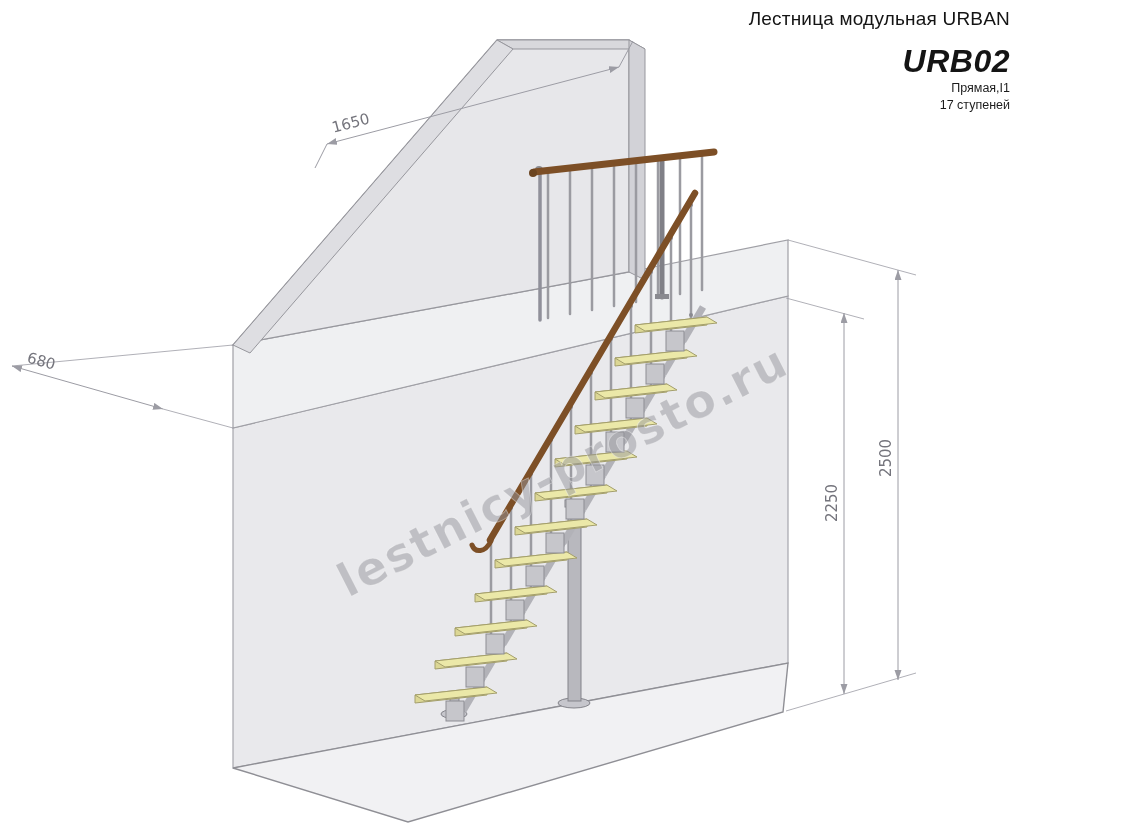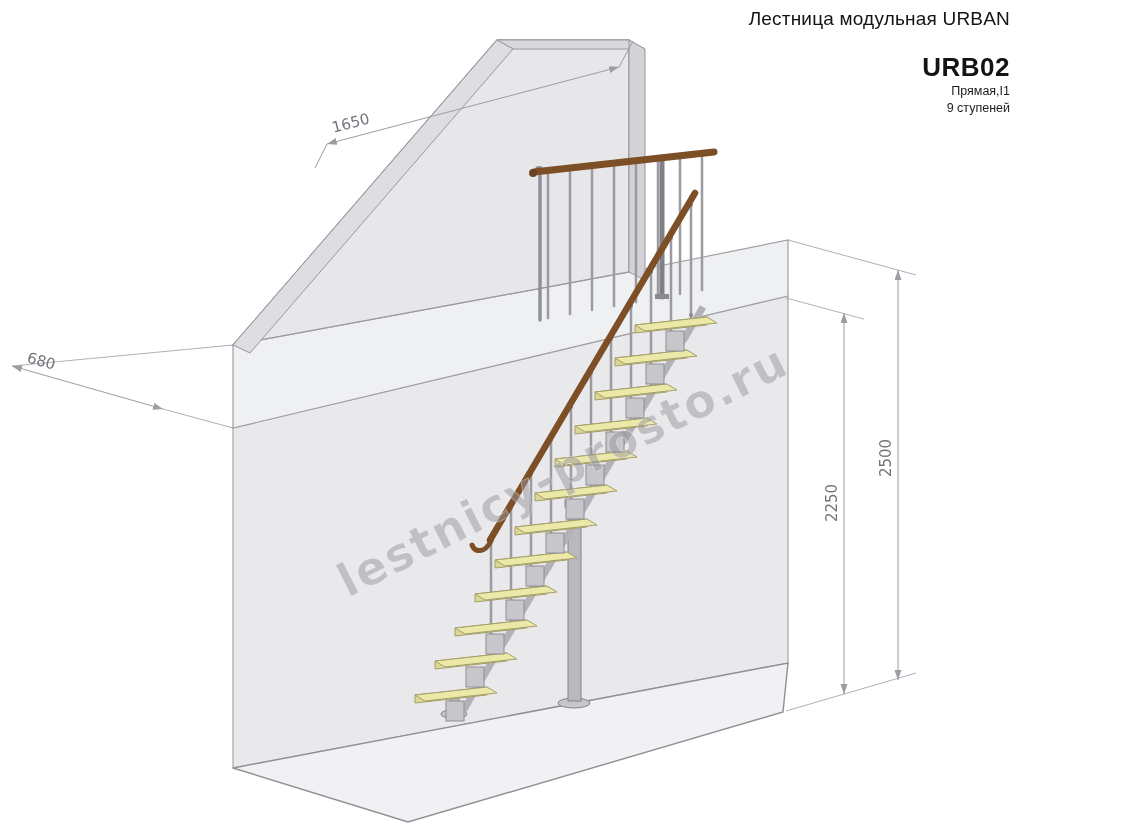--- a/index.html
+++ b/index.html
@@ -1,36 +1,36 @@
 <!DOCTYPE html>
 <html><head>
 <meta charset="utf-8">
 <style>
   html,body{margin:0;padding:0;background:#fff;}
   body{font-family:"Liberation Sans", sans-serif;}
   .page{position:relative;width:1024px;height:831px;background:#ffffff;overflow:hidden;border-bottom:1px solid #e2e2e4;}
   .title-block{position:absolute;top:8px;right:14px;text-align:right;color:#141414;}
   .title-series{font-size:19px;letter-spacing:.2px;}
-  .title-model{font-size:26px;font-weight:bold;margin-top:22px;letter-spacing:.5px;}
+  .title-model{font-size:32px;font-weight:bold;margin-top:13px;letter-spacing:.5px;font-style:italic;}
   .title-type{font-size:12.5px;line-height:1.35;color:#1c1c1c;}
   .title-steps{font-size:12.5px;line-height:1.35;color:#1c1c1c;}
   svg text.dim{font-family:"DejaVu Sans", sans-serif;font-size:15px;fill:#74747c;}
   svg text.wm{font-family:"DejaVu Sans", sans-serif;font-weight:bold;}
 </style>
 </head>
 <body>
 
 <div class="page">
 
   
   <div class="title-block">
     <div class="title-series">Лестница модульная URBAN</div>
     <div class="title-model">URB02</div>
     <div class="title-type">Прямая,I1</div>
-    <div class="title-steps">9 ступеней</div>
+    <div class="title-steps">17 ступеней</div>
   </div>
 
   <svg width="1132" height="831" viewBox="0 0 1132 831">
     <defs>
       <marker id="arr" orient="auto-start-reverse" markerWidth="11" markerHeight="8" refX="10" refY="3.5" markerUnits="userSpaceOnUse">
         <path d="M0,0 L10,3.5 L0,7 Z" fill="#9c9ca4"></path>
       </marker>
 
       <g id="step-unit">
         <line x1="8" y1="16" x2="28" y2="-18" stroke="#b2b2b8" stroke-width="7"></line>

